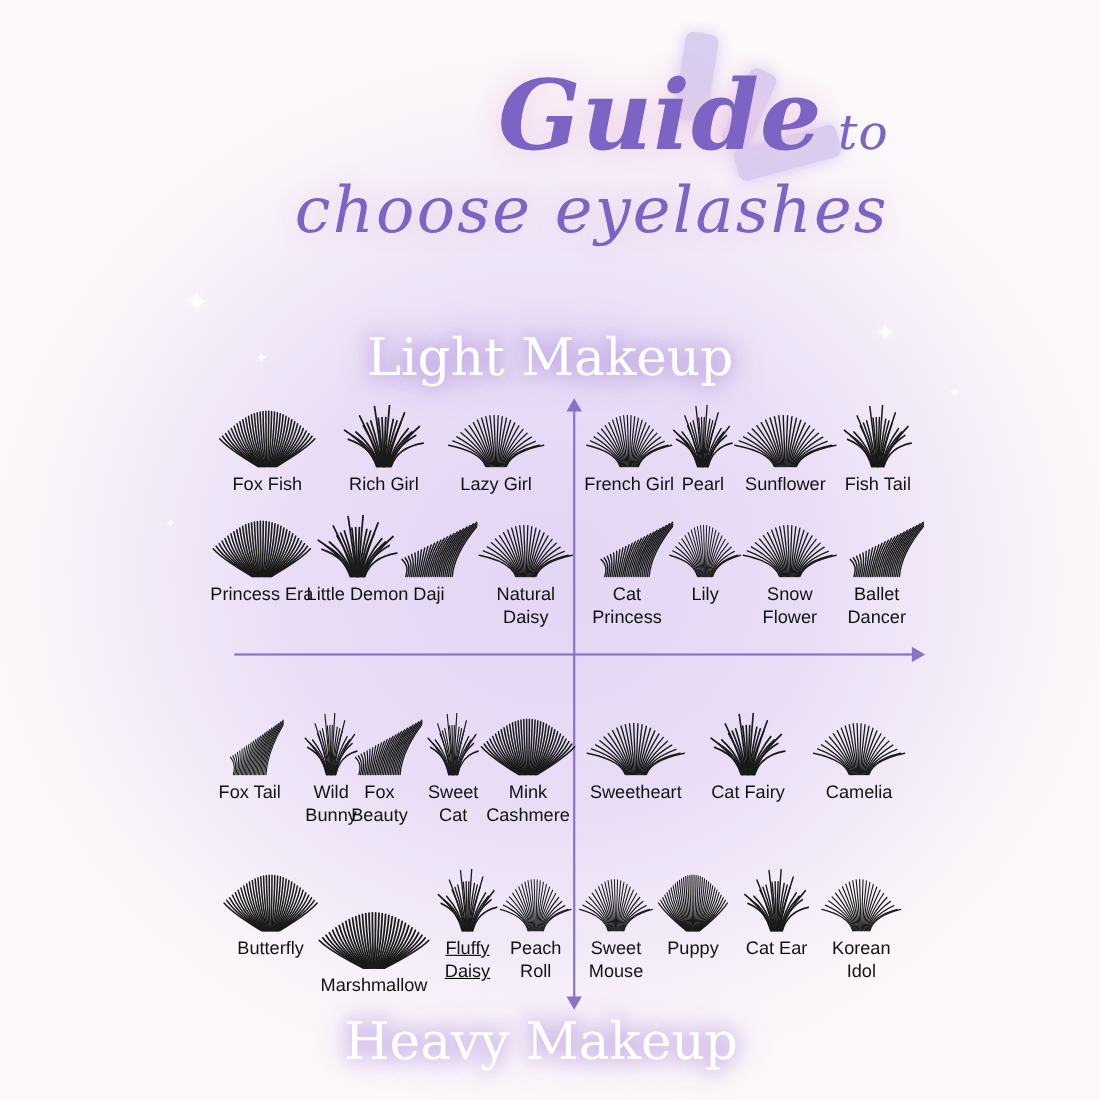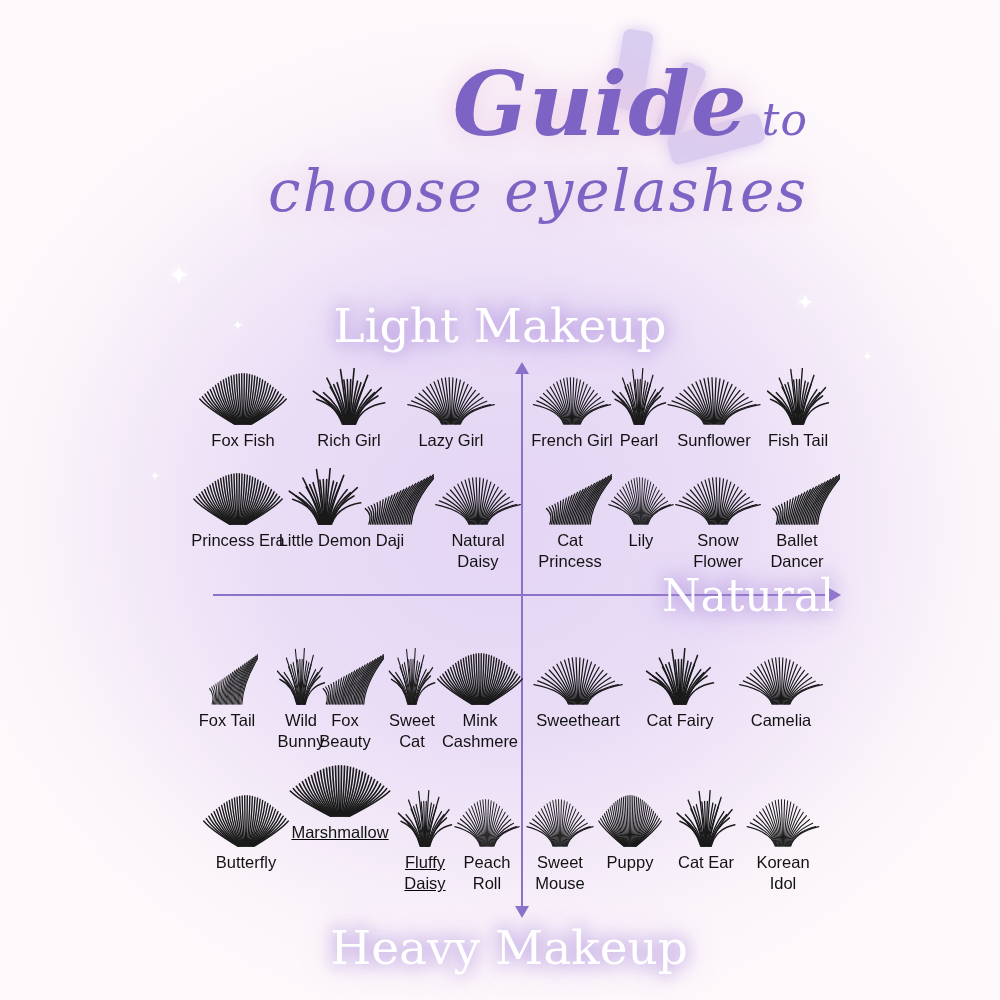--- a/index.html
+++ b/index.html
@@ -115,21 +115,21 @@
 
   .axis-label {
     position: absolute;
     font-family: "DejaVu Serif", serif;
     color: #ffffff;
     white-space: nowrap;
     text-shadow: 0 0 16px rgba(173, 140, 220, 0.95), 0 0 30px rgba(180, 150, 225, 0.8);
     user-select: none;
   }
   .axis-label.top    { left: 0; top: 298px; width: 1000px; text-align: center; font-size: 47px; }
-  .axis-label.bottom { left: 0; top: 920px; width: 984px; text-align: center; font-size: 47px; padding-left: 17px; }
+  .axis-label.bottom { left: 0; top: 920px; width: 984px; text-align: center; font-size: 47px; }
   .axis-label.left   { left: 203px; top: 570px; font-size: 44px; }
   .axis-label.right  { left: 662px; top: 570px; font-size: 44px; }
 
   
   .lash-item {
     position: absolute;
     text-align: center;
     user-select: none;
   }
   .lash-art {
@@ -162,21 +162,20 @@
   </div>
 
   <div class="axis-v"></div>
   <div class="axis-h"></div>
   <div class="arrow up"></div>
   <div class="arrow down"></div>
   <div class="arrow right"></div>
 
   <div class="axis-label top">Light Makeup</div>
   <div class="axis-label bottom">Heavy Makeup</div>
-  <div class="axis-label right">Natural</div>
 
   <div id="lash-layer">
       <div class="lash-item" style="left: 196px; top: 368px; width: 94px;">
         <svg class="lash-art" width="94" height="58" viewBox="0 0 100 60" preserveAspectRatio="none">
           <path d="M 41 58 Q 13 42 4 32" stroke="#1a1a1a" stroke-width="1.5" fill="none" stroke-linecap="round"></path>
           <path d="M 41.54545454545455 58 Q 15.242424242424242 42 6.787878787878787 29.52854287409125" stroke="#1a1a1a" stroke-width="1.5" fill="none" stroke-linecap="round"></path>
           <path d="M 42.09090909090909 58 Q 17.484848484848484 42 9.575757575757576 27.079467646629336" stroke="#1a1a1a" stroke-width="1.5" fill="none" stroke-linecap="round"></path>
           <path d="M 42.63636363636364 58 Q 19.72727272727273 42 12.363636363636369 24.674953522122827" stroke="#1a1a1a" stroke-width="1.5" fill="none" stroke-linecap="round"></path>
           <path d="M 43.18181818181818 58 Q 21.96969696969697 42 15.151515151515152 22.336776152831483" stroke="#1a1a1a" stroke-width="1.5" fill="none" stroke-linecap="round"></path>
           <path d="M 43.72727272727273 58 Q 24.21212121212121 42 17.939393939393938 20.086110435087328" stroke="#1a1a1a" stroke-width="1.5" fill="none" stroke-linecap="round"></path>
@@ -812,21 +811,21 @@
           <path d="M 55.72727272727273 58 Q 73.54545454545455 42 79.27272727272728 17.943338746154467" stroke="#1a1a1a" stroke-width="1.5" fill="none" stroke-linecap="round"></path>
           <path d="M 56.27272727272727 58 Q 75.78787878787878 42 82.06060606060606 20.086110435087328" stroke="#1a1a1a" stroke-width="1.5" fill="none" stroke-linecap="round"></path>
           <path d="M 56.81818181818182 58 Q 78.03030303030303 42 84.84848484848484 22.336776152831483" stroke="#1a1a1a" stroke-width="1.5" fill="none" stroke-linecap="round"></path>
           <path d="M 57.36363636363636 58 Q 80.27272727272727 42 87.63636363636364 24.67495352212282" stroke="#1a1a1a" stroke-width="1.5" fill="none" stroke-linecap="round"></path>
           <path d="M 57.90909090909091 58 Q 82.51515151515152 42 90.42424242424242 27.07946764662934" stroke="#1a1a1a" stroke-width="1.5" fill="none" stroke-linecap="round"></path>
           <path d="M 58.45454545454545 58 Q 84.75757575757575 42 93.21212121212122 29.528542874091244" stroke="#1a1a1a" stroke-width="1.5" fill="none" stroke-linecap="round"></path>
           <path d="M 59 58 Q 87 42 96 31.999999999999996" stroke="#1a1a1a" stroke-width="1.5" fill="none" stroke-linecap="round"></path>
         </svg>
         <div class="lash-label">Butterfly</div>
       </div>
-      <div class="lash-item" style="left: 286px; top: 760px; width: 108px; text-decoration: underline;">
+      <div class="lash-item" style="left: 286px; top: 824px; width: 108px;">
         <svg class="lash-art" width="108" height="58" viewBox="0 0 100 60" preserveAspectRatio="none">
           <path d="M 41 58 Q 13 42 4 32" stroke="#1a1a1a" stroke-width="1.5" fill="none" stroke-linecap="round"></path>
           <path d="M 41.54545454545455 58 Q 15.242424242424242 42 6.787878787878787 29.52854287409125" stroke="#1a1a1a" stroke-width="1.5" fill="none" stroke-linecap="round"></path>
           <path d="M 42.09090909090909 58 Q 17.484848484848484 42 9.575757575757576 27.079467646629336" stroke="#1a1a1a" stroke-width="1.5" fill="none" stroke-linecap="round"></path>
           <path d="M 42.63636363636364 58 Q 19.72727272727273 42 12.363636363636369 24.674953522122827" stroke="#1a1a1a" stroke-width="1.5" fill="none" stroke-linecap="round"></path>
           <path d="M 43.18181818181818 58 Q 21.96969696969697 42 15.151515151515152 22.336776152831483" stroke="#1a1a1a" stroke-width="1.5" fill="none" stroke-linecap="round"></path>
           <path d="M 43.72727272727273 58 Q 24.21212121212121 42 17.939393939393938 20.086110435087328" stroke="#1a1a1a" stroke-width="1.5" fill="none" stroke-linecap="round"></path>
           <path d="M 44.27272727272727 58 Q 26.454545454545453 42 20.727272727272727 17.943338746154467" stroke="#1a1a1a" stroke-width="1.5" fill="none" stroke-linecap="round"></path>
           <path d="M 44.81818181818182 58 Q 28.696969696969703 42 23.51515151515152 15.927866358264268" stroke="#1a1a1a" stroke-width="1.5" fill="none" stroke-linecap="round"></path>
           <path d="M 45.36363636363636 58 Q 30.939393939393938 42 26.303030303030305 14.057945701465087" stroke="#1a1a1a" stroke-width="1.5" fill="none" stroke-linecap="round"></path>

